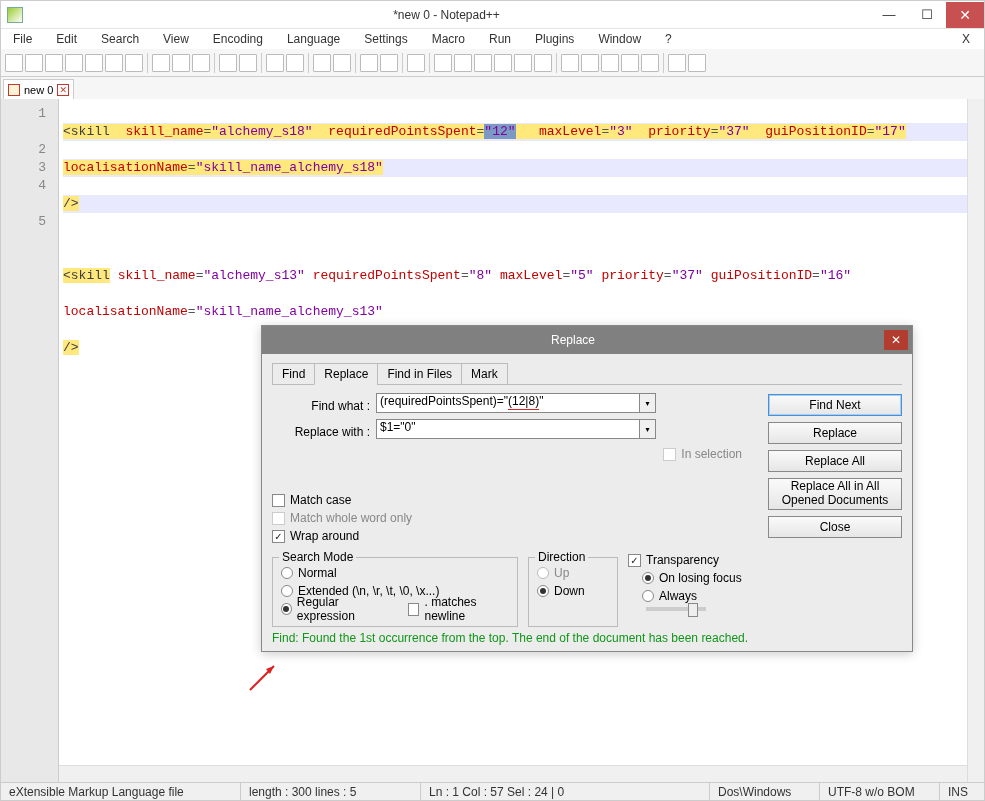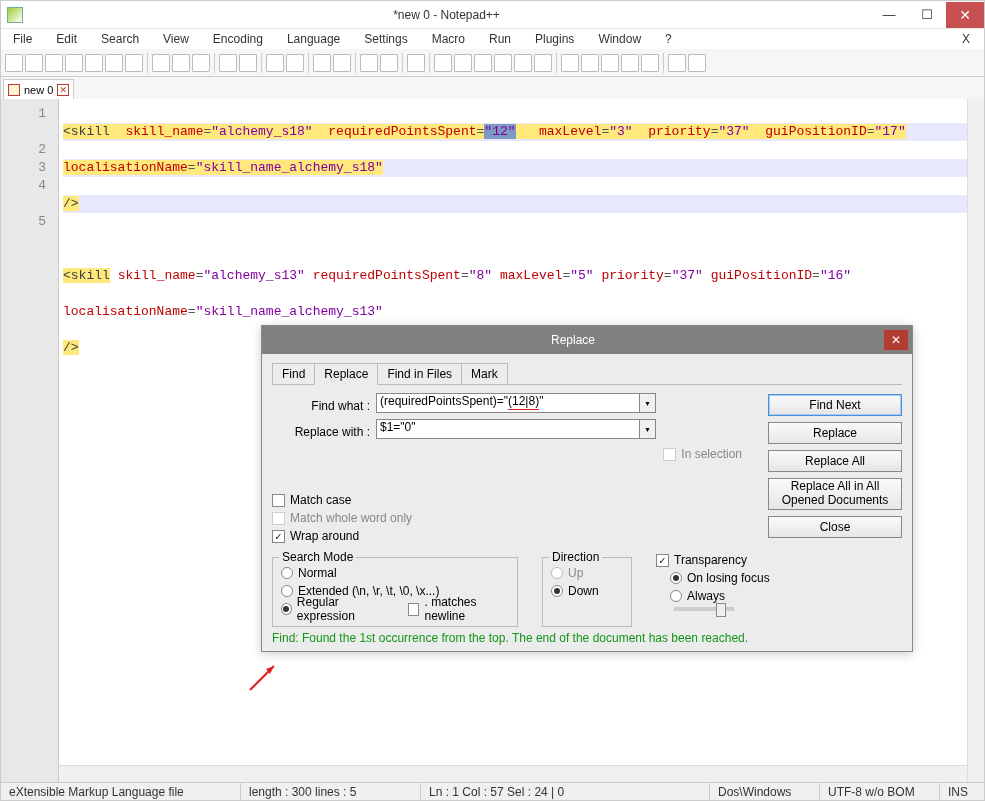--- a/index.html
+++ b/index.html
@@ -56,21 +56,21 @@
 .dlg-btn.primary { border: 1px solid #4a90d9; box-shadow: inset 0 0 0 1px #a6cdf2; }
 .dlg-btn.tall { height: 32px; text-align: center; line-height: 1.15; }
 .dlg-right { position: absolute; right: 10px; top: 40px; display: flex; flex-direction: column; gap: 6px; }
 .dlg-check { display: flex; align-items: center; gap: 5px; font-size: 12px; height: 18px; }
 .cb { width: 13px; height: 13px; border: 1px solid #888; background: #fff; display: inline-flex; align-items: center; justify-content: center; font-size: 10px; color: #222;}
 .rb { width: 12px; height: 12px; border: 1px solid #888; border-radius: 50%; background: #fff; display: inline-flex; align-items: center; justify-content: center;}
 .rb.sel::after { content: ""; width: 6px; height: 6px; background: #333; border-radius: 50%; }
 .rb.dis { border-color: #bbb; }
 .group { border: 1px solid #bbb; padding: 6px 8px 8px 8px; position: relative; margin-top: 6px; }
 .group .legend { position: absolute; top: -8px; left: 6px; background: #ececec; padding: 0 3px; font-size: 12px; }
-.groups-row { display: flex; gap: 24px; margin-top: 6px; }
+.groups-row { display: flex; gap: 10px; margin-top: 6px; }
 .status-msg { color: #109618; font-size: 12px; padding: 4px 0 2px; }
 .underline-red { border-bottom: 1.5px solid #d22; padding-bottom: 1px; }
 .arrow { position: absolute; left: -12px; top: 308px; width: 30px; height: 30px; pointer-events: none; }
 .arrow svg { overflow: visible; }
 .slider { width: 60px; height: 4px; background: #ccc; position: relative; margin-left: 18px; margin-top: 2px;}
 .slider::after { content:""; position:absolute; right: 8px; top: -4px; width: 8px; height: 12px; background:#eee; border:1px solid #888;}
 .disabled-text { color: #888; }
 </style>
 </head>
 <body>

